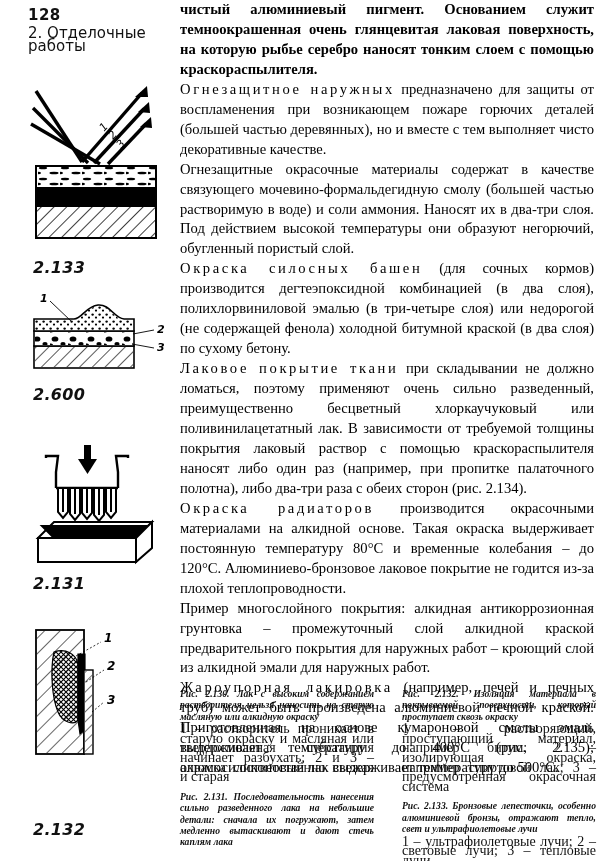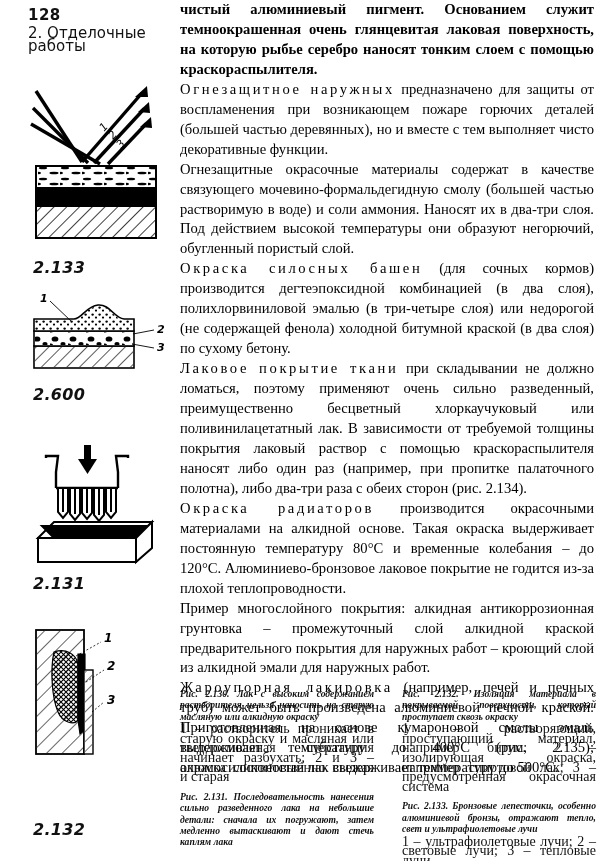--- a/index.html
+++ b/index.html
@@ -247,21 +247,21 @@
   </div>
 
   <div class="maincol">
     <div class="body-text">
 
       <p class="p-heavy">
         <span>чистый алюминиевый пигмент. Основанием служит темноокрашенная очень глянцевитая лаковая поверхность, на которую рыбье серебро наносят тонким слоем с помощью краскораспылителя.</span>
       </p>
 
       <p>
-        <span class="spaced lead">Огнезащитное наружных</span><span> предназначено для защиты от воспламенения при возникающем пожаре горючих деталей (большей частью деревянных), но и вместе с тем выполняет чисто декоративные функции.</span>
+        <span class="spaced lead">Огнезащитное наружных</span><span> предназначено для защиты от воспламенения при возникающем пожаре горючих деталей (большей частью деревянных), но и вместе с тем выполняет чисто декоративные качестве.</span>
       </p>
 
       <p>
         <span>Огнезащитные окрасочные материалы содержат в качестве связующего мочевино-формальдегидную смолу (большей частью растворимую в воде) и соли аммония. Наносят их в два-три слоя. Под действием высокой температуры они образуют негорючий, обугленный пористый слой.</span>
       </p>
 
       <p>
         <span class="spaced lead">Окраска силосных башен</span><span> (для сочных кормов) производится дегтеэпоксидной комбинацией (в два слоя), полихлорвиниловой эмалью (в три-четыре слоя) или недорогой (не содержащей фенола) холодной битумной краской (в два слоя) по сухому бетону.</span>
       </p>
 

